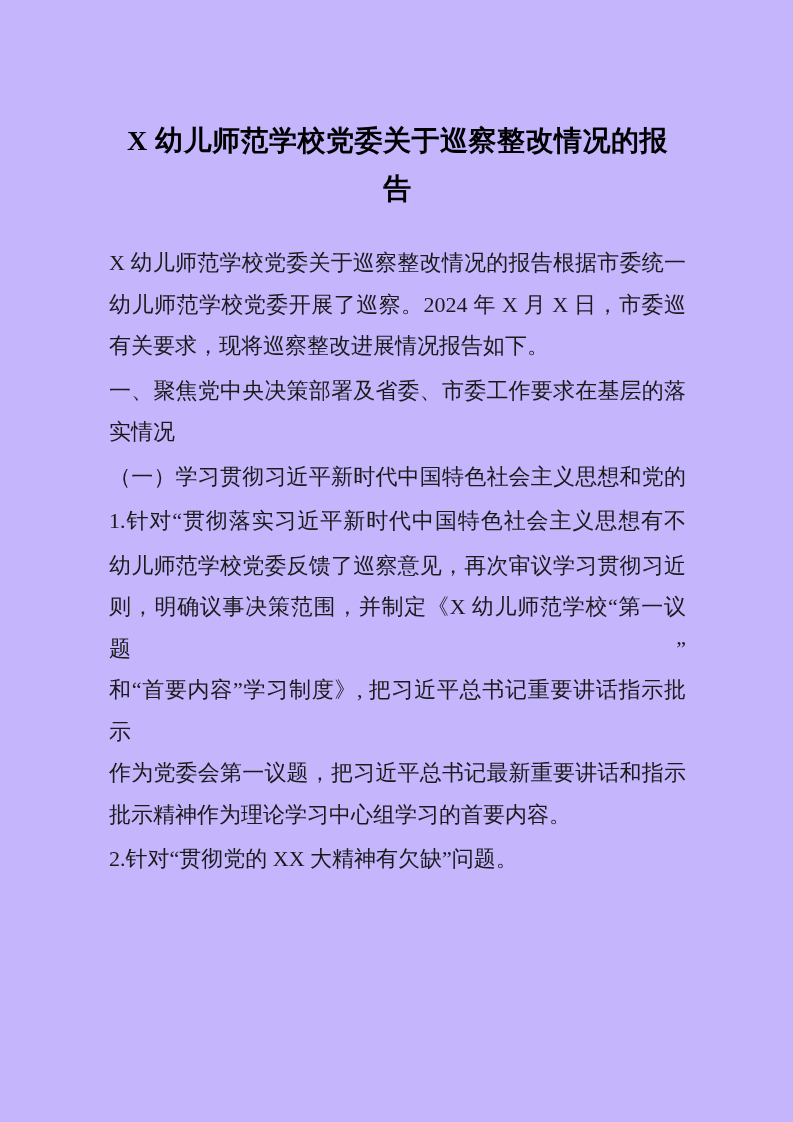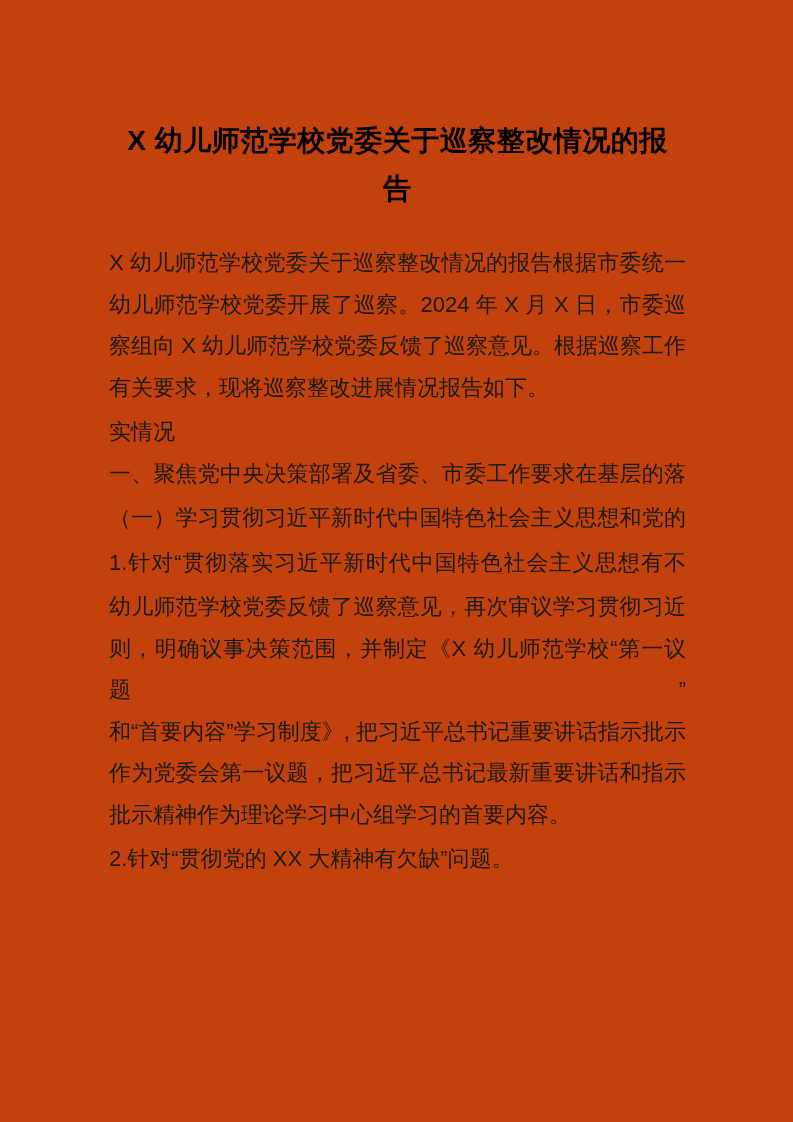--- a/index.html
+++ b/index.html
@@ -1,23 +1,23 @@
 <!DOCTYPE html>
 <html><head>
 <meta charset="utf-8">
 <style>
   * { margin: 0; padding: 0; box-sizing: border-box; }
   html, body { background: #ffffff; }
   .page {
     position: relative;
     width: 793px;
     height: 1122px;
-    background: #c2410c;
+    background: #c4b5fd;
     overflow: hidden;
-    font-family: Liberation Sans, sans-serif;
+    font-family: Liberation Serif, serif;
     color: #1a1a1a;
   }
   .content {
     padding: 117px 104px 0 106px; 
   }
   .title {
     font-size: 28px;
     line-height: 48px;
     font-weight: 700;
     text-align: center;
@@ -46,26 +46,25 @@
 <div class="page">
   <div class="content">
     <h1 class="title">
       <div class="title-line">X 幼儿师范学校党委关于巡察整改情况的报</div>
       <div class="title-line">告</div>
     </h1>
     <div class="doc-body">
         <div class="para">
           <div class="line">X 幼儿师范学校党委关于巡察整改情况的报告根据市委统一</div>
           <div class="line">幼儿师范学校党委开展了巡察。2024 年 X 月 X 日，市委巡</div>
-          <div class="line">察组向 X 幼儿师范学校党委反馈了巡察意见。根据巡察工作</div>
           <div class="line last">有关要求，现将巡察整改进展情况报告如下。</div>
         </div>
         <div class="para">
+          <div class="line">一、聚焦党中央决策部署及省委、市委工作要求在基层的落</div>
           <div class="line last">实情况</div>
-          <div class="line">一、聚焦党中央决策部署及省委、市委工作要求在基层的落</div>
         </div>
         <div class="para">
           <div class="line">（一）学习贯彻习近平新时代中国特色社会主义思想和党的</div>
         </div>
         <div class="para">
           <div class="line">1.针对“贯彻落实习近平新时代中国特色社会主义思想有不</div>
         </div>
         <div class="para">
           <div class="line">幼儿师范学校党委反馈了巡察意见，再次审议学习贯彻习近</div>
           <div class="line">则，明确议事决策范围，并制定《X 幼儿师范学校“第一议题”</div>

